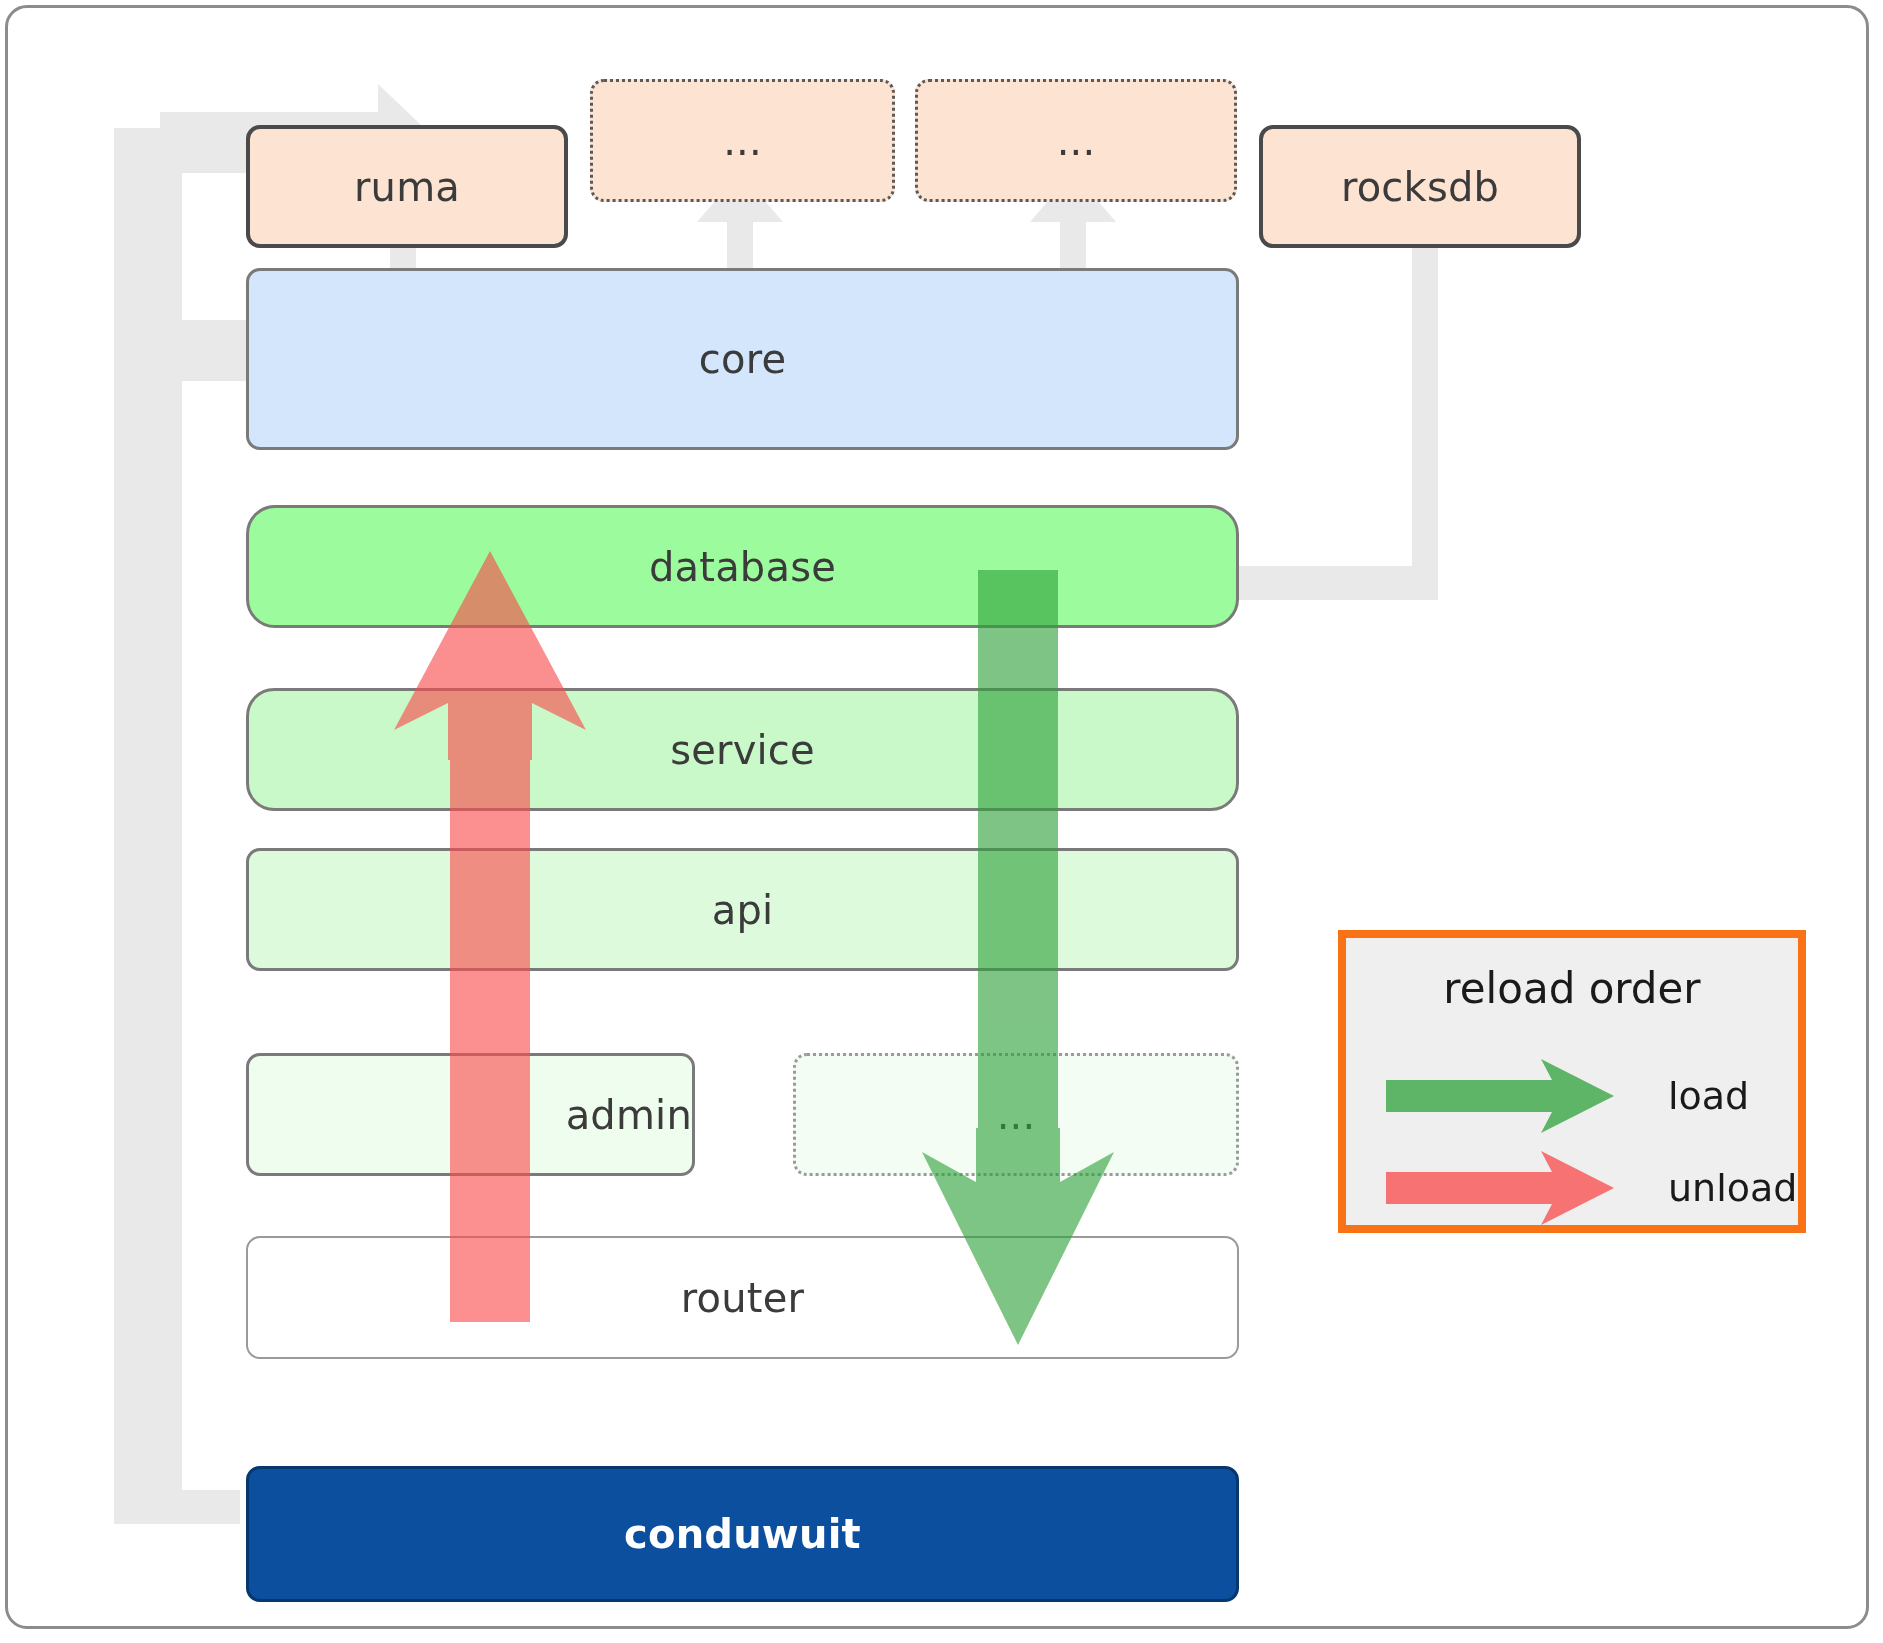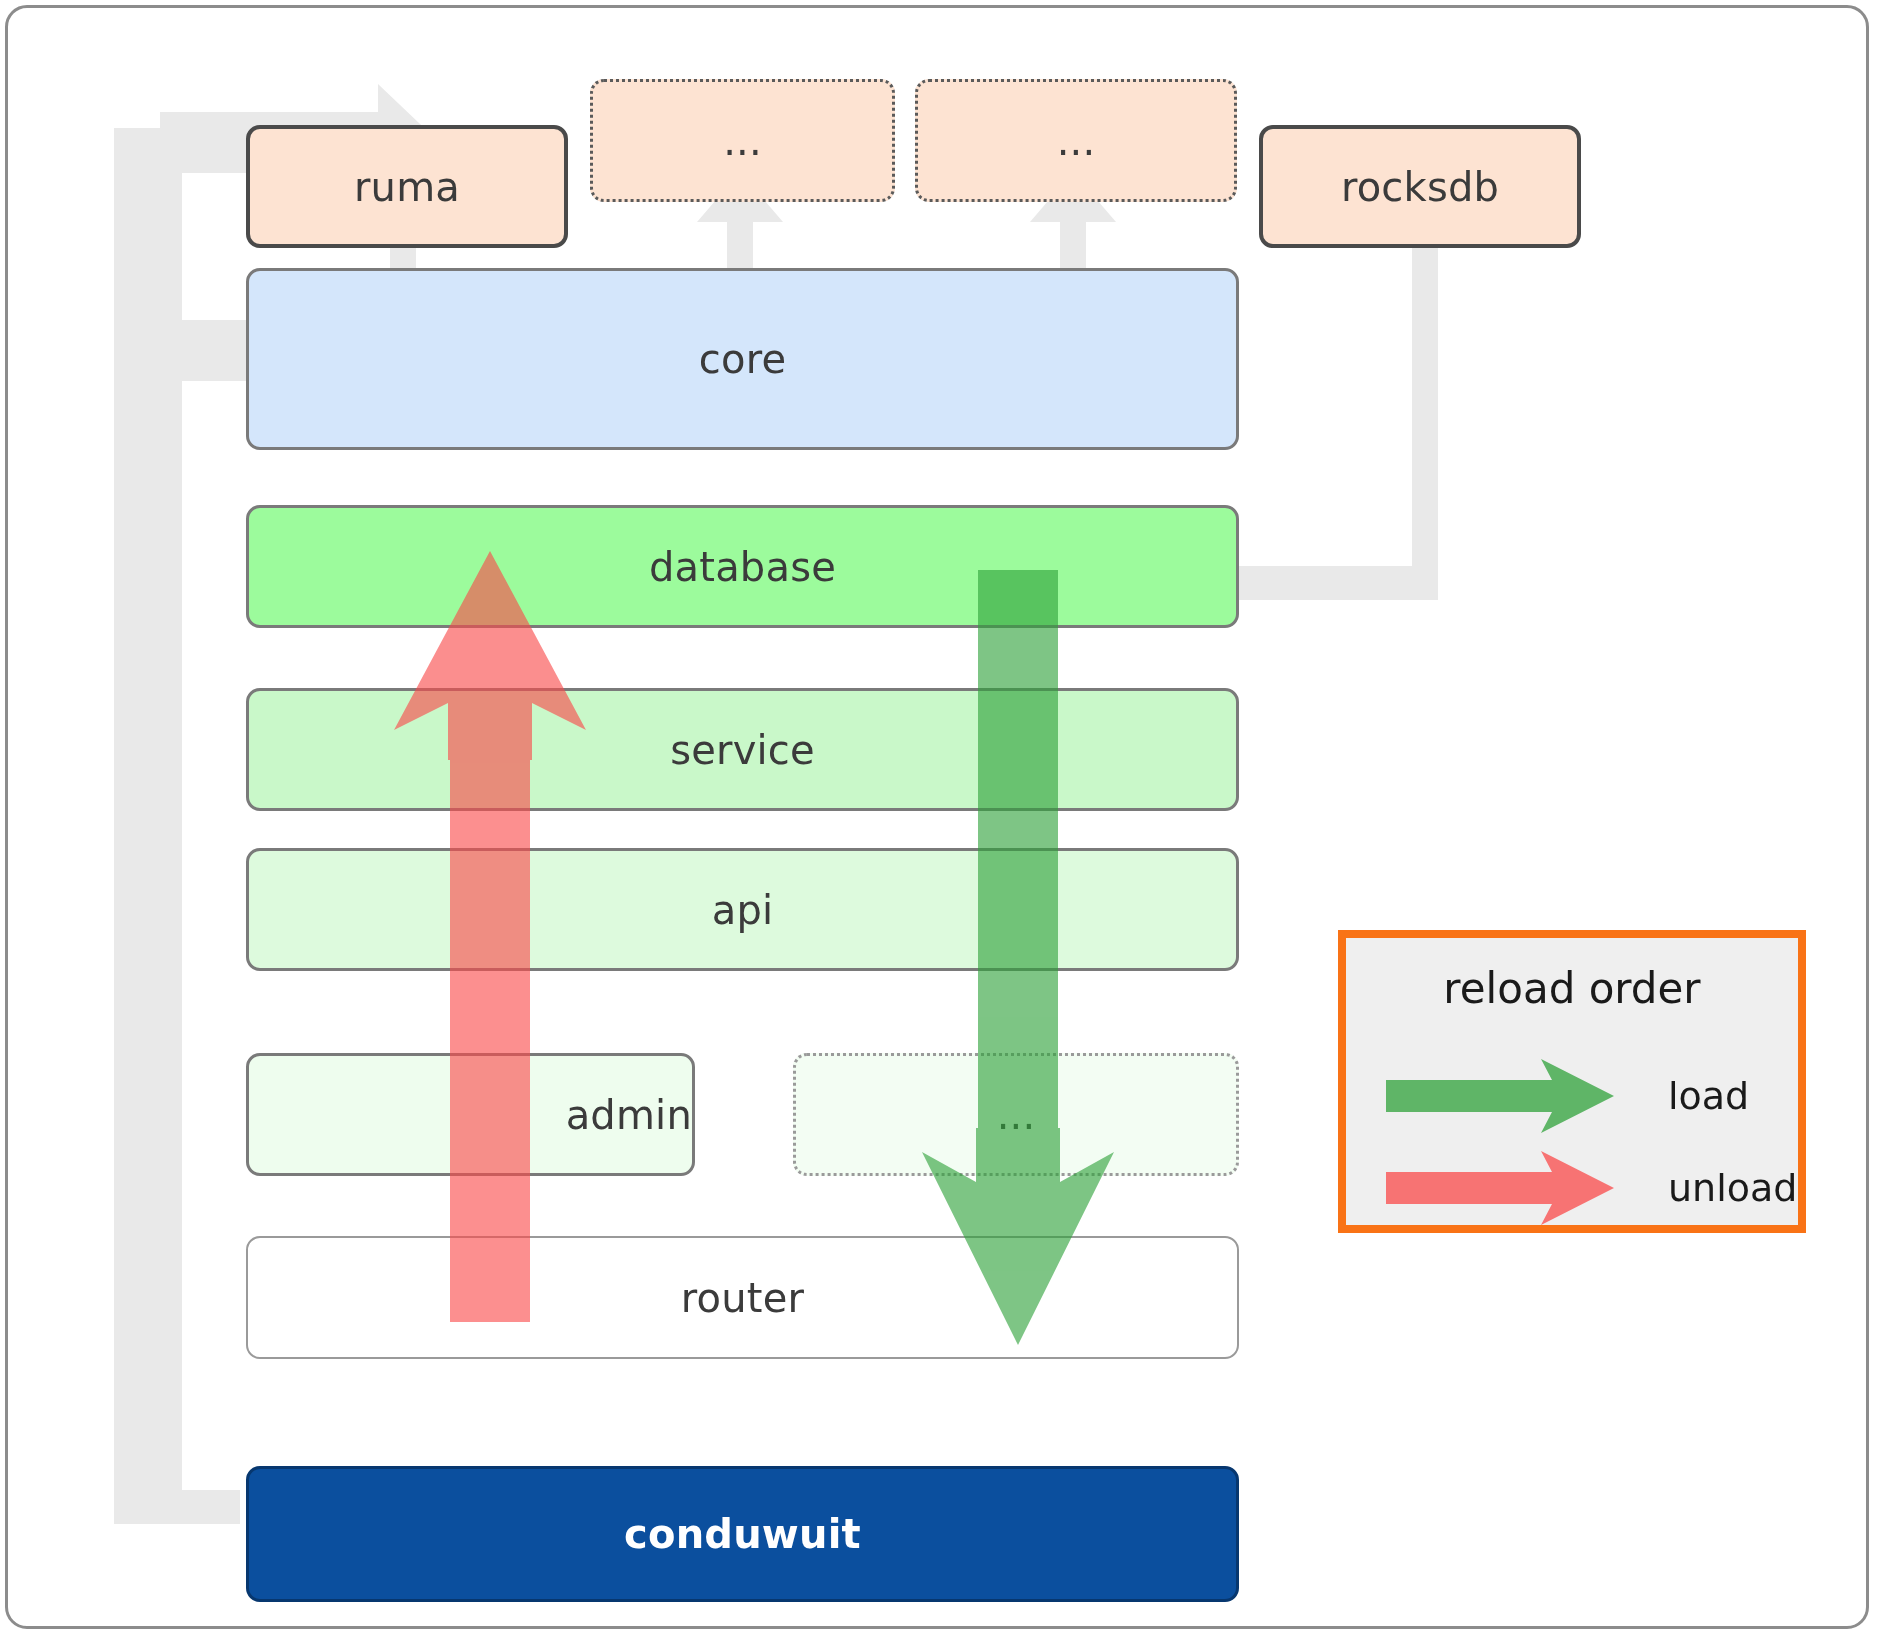--- a/index.html
+++ b/index.html
@@ -130,25 +130,25 @@
   </div>
 
   <div class="box darkb" style="left:1259px; top:79px; width:322px; height:123px; background:#fde3d2;">
     <span>rocksdb</span>
   </div>
 
   <div class="box solid" style="left:246px; top:268px; width:993px; height:182px; background:#d4e6fb;">
     <span>core</span>
   </div>
 
-  <div class="box solid" style="left:246px; top:505px; width:993px; height:123px; background:#9cfb9c;">
+  <div class="box solid" style="left:246px; top:505px; width:993px; height:123px; background:#9cfb9c;border-radius:29px;">
     <span>database</span>
   </div>
 
-  <div class="box solid" style="left:246px; top:688px; width:993px; height:123px; background:#c9f8c9;">
+  <div class="box solid" style="left:246px; top:688px; width:993px; height:123px; background:#c9f8c9;border-radius:28px;">
     <span>service</span>
   </div>
 
   <div class="box solid" style="left:246px; top:848px; width:993px; height:123px; background:#ddfadd;">
     <span>api</span>
   </div>
 
   <div class="box solid lbl-left" style="left:246px; top:1053px; width:449px; height:123px; background:#eefdee;justify-content:flex-end;">
     <span>admin</span>
   </div>

